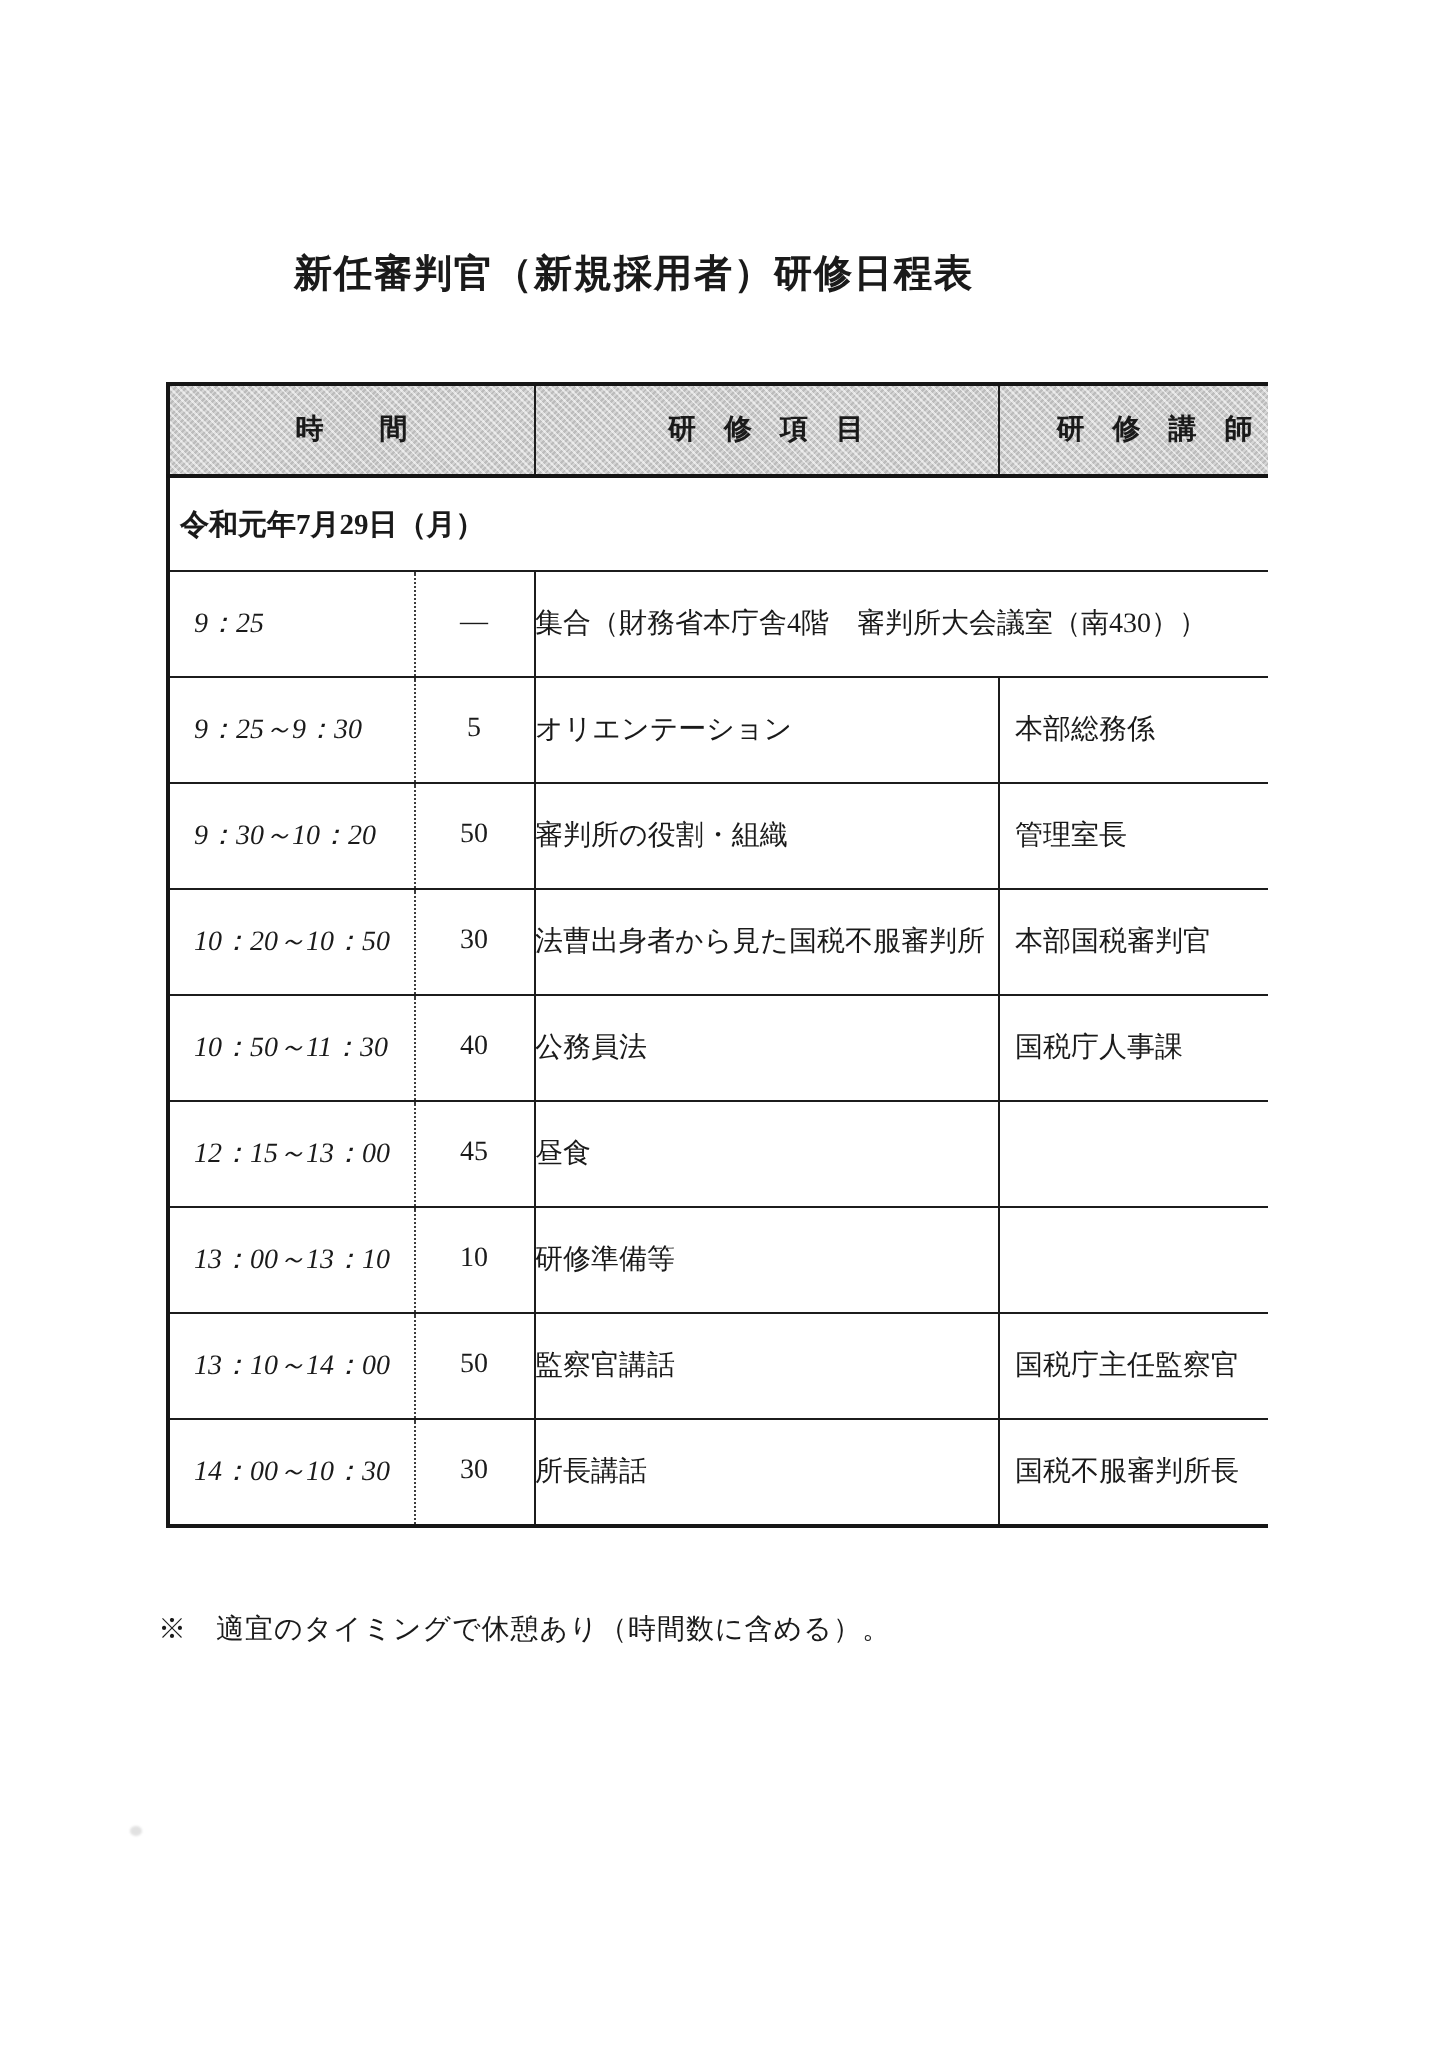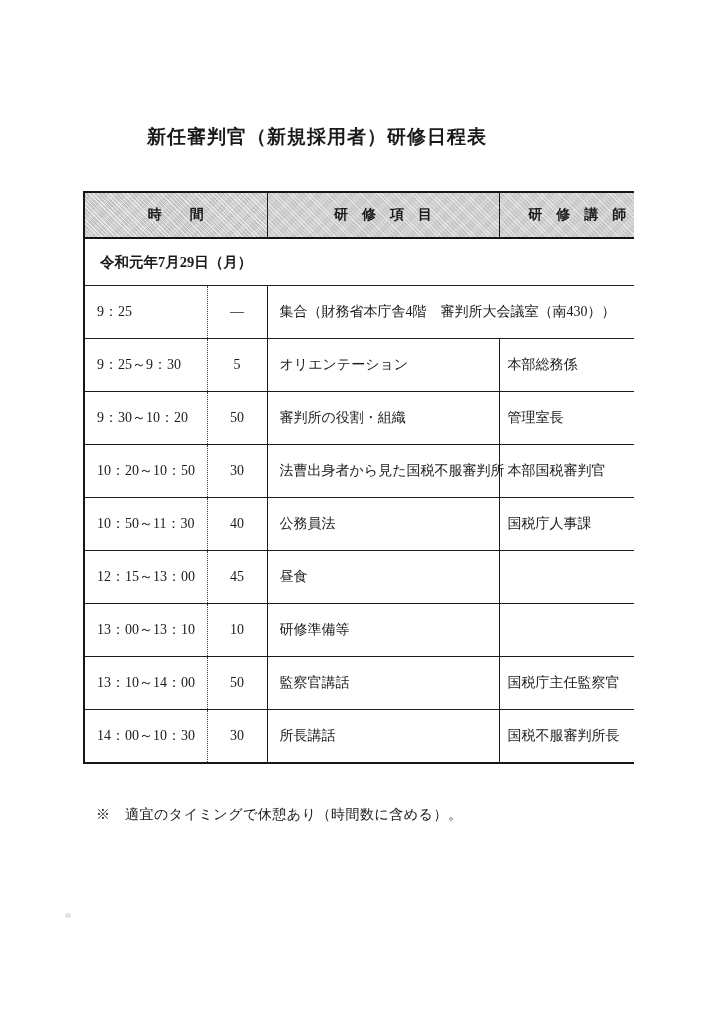--- a/index.html
+++ b/index.html
@@ -55,39 +55,40 @@
     text-align: center;
     border-bottom: 2px solid #141414;
     background-color: var(--header-bg, #d4d4d4);
     background-image:
       repeating-linear-gradient(45deg, rgba(255,255,255,0.55) 0 1px, rgba(0,0,0,0) 1px 3px),
       repeating-linear-gradient(135deg, rgba(90,90,90,0.20) 0 1px, rgba(0,0,0,0) 1px 2px);
   }
   tr.daterow td {
     height: 46px;
     font-weight: bold;
-    padding-left: 15px;
+    padding-left: 5px;
     font-size: 14.5px;
   }
   tr.datarow td { height: 52px; }
 
   td.t {
     padding-left: 12px;
     border-right: 1.5px dotted #3c3c3c;
+    font-style: italic;
   }
   td.d {
     text-align: center;
     border-left: 1.5px dotted #3c3c3c;
   }
-  td.i    { padding-left: 12px; }
+  td.i    { }
   td.inst { padding-left: 8px; }
 
   .footnote {
     position: absolute;
-    left: 96px;
+    left: 79px;
     top: 806px;
     margin: 0;
     font-size: 14px;
     letter-spacing: 0.5px;
     text-align: right;
   }
   .speck {
     position: absolute;
     background: #8a8a8a;
     border-radius: 50%;

